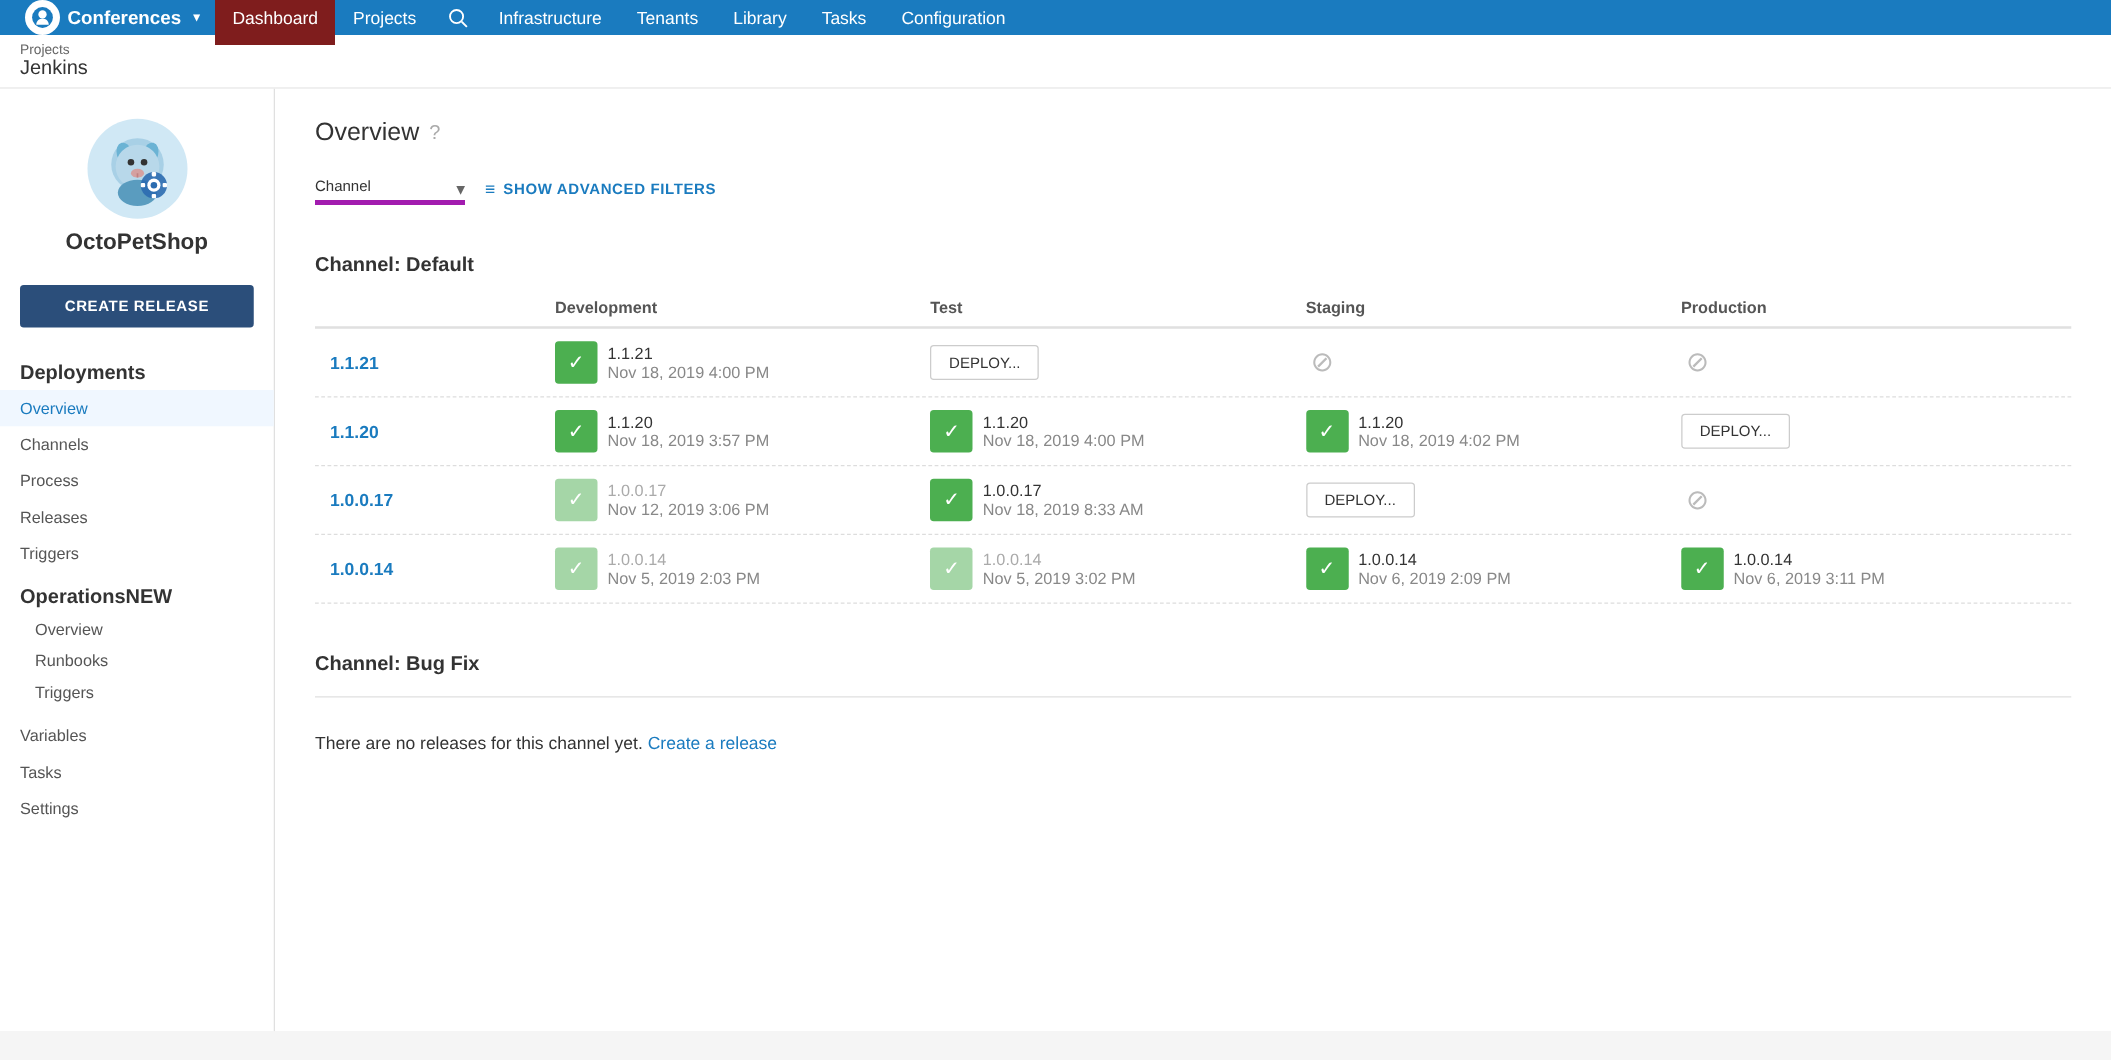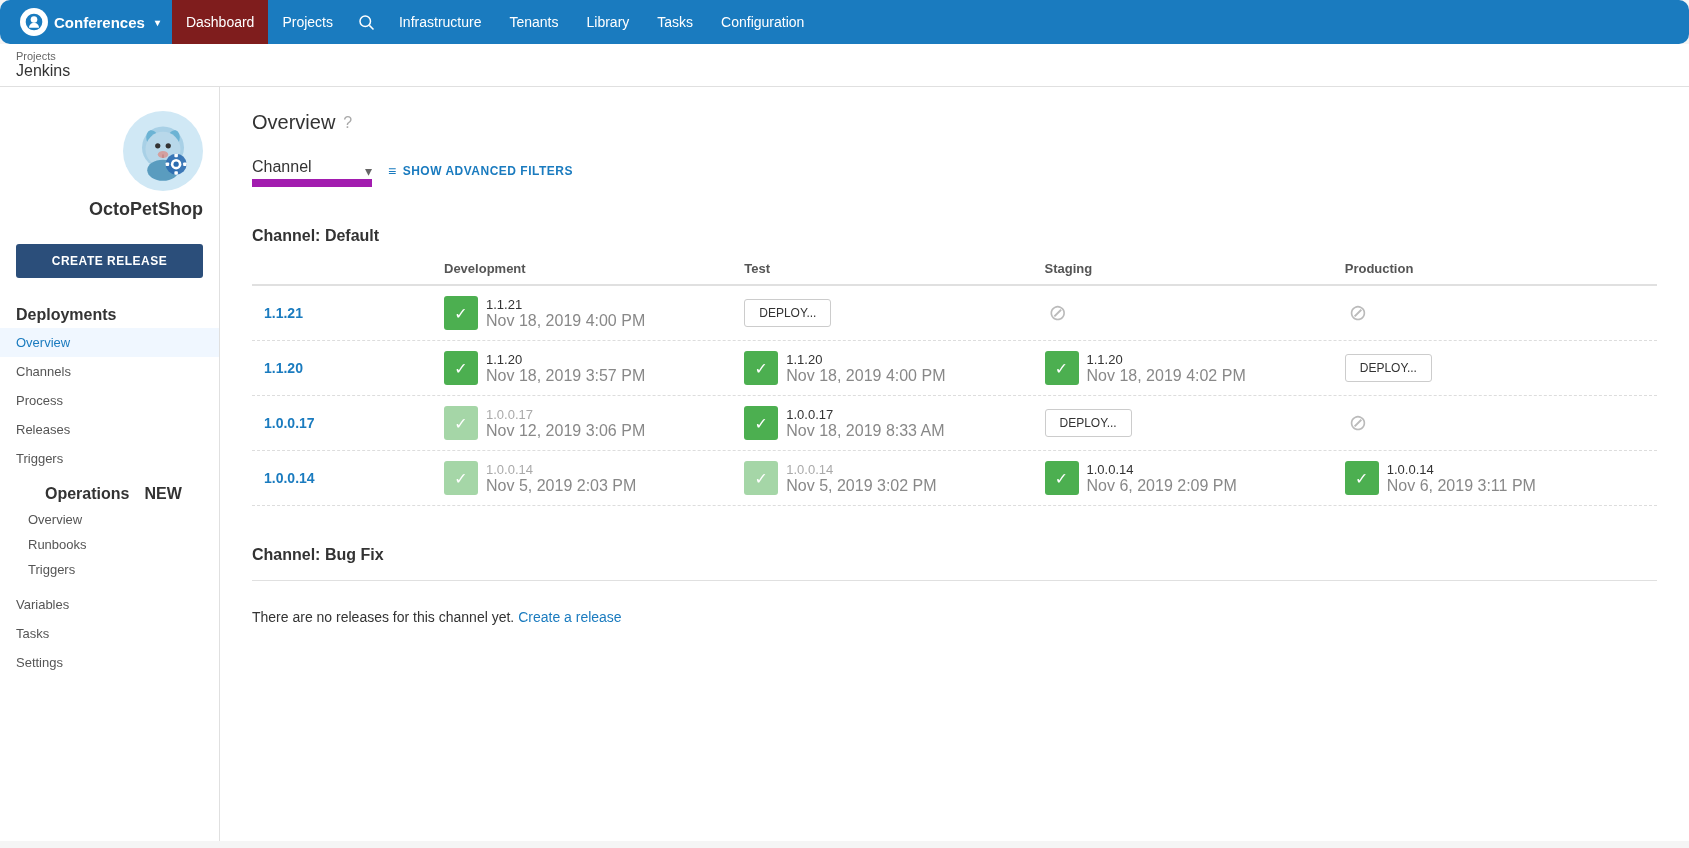--- a/index.html
+++ b/index.html
@@ -3,24 +3,23 @@
   <meta charset="utf-8">
   <style>
     * { margin: 0; padding: 0; box-sizing: border-box; }
     body { font-family: -apple-system, BlinkMacSystemFont, 'Segoe UI', Arial, sans-serif; font-size: 14px; background: #f5f5f5; color: #333; }
 
     
     .top-nav {
       background: #1a7bbf;
       display: flex;
       align-items: center;
-      height: 44px;
+      height: 28px;
       padding: 0 8px;
       gap: 0;
-      border-radius: 10px;
     }
     .nav-brand {
       display: flex;
       align-items: center;
       gap: 6px;
       color: white;
       font-weight: 600;
       font-size: 15px;
       padding: 0 12px;
       cursor: pointer;
@@ -71,21 +70,21 @@
     .sidebar {
       width: 220px;
       background: white;
       border-right: 1px solid #e0e0e0;
       padding: 16px 0;
       flex-shrink: 0;
     }
     .sidebar-logo {
       display: flex;
       flex-direction: column;
-      align-items: flex-end;
+      align-items: center;
       padding: 8px 16px 16px;
     }
     .sidebar-logo-img {
       width: 80px; height: 80px;
       border-radius: 50%;
       background: #d0e8f5;
       display: flex; align-items: center; justify-content: center;
       overflow: hidden;
     }
     .sidebar-logo-img svg { width: 70px; height: 70px; }
@@ -158,23 +157,23 @@
 
     
     .filters-row {
       display: flex;
       align-items: center;
       gap: 16px;
       margin-bottom: 24px;
     }
     .channel-select {
       border: none;
-      border-bottom: 8px solid #a21caf;
+      border-bottom: 4px solid #a21caf;
       padding: 4px 8px 4px 0;
-      font-size: 16px;
+      font-size: 12px;
       background: transparent;
       cursor: pointer;
       color: #333;
       appearance: none;
       min-width: 120px;
     }
     .channel-select-wrapper {
       position: relative;
       display: inline-flex;
       align-items: center;
@@ -226,21 +225,21 @@
       border-radius: 3px;
       display: flex; align-items: center; justify-content: center;
       font-size: 16px;
       margin-right: 8px;
       flex-shrink: 0;
     }
     .deployed-badge.faded {
       background: #a5d6a7;
     }
     .deploy-info .version { font-size: 13px; font-weight: 500; color: #333; }
-    .deploy-info .date { font-size: 16px; color: #888; }
+    .deploy-info .date { font-size: 13px; color: #888; }
 
     .deploy-btn {
       background: white;
       border: 1px solid #ccc;
       color: #333;
       padding: 6px 14px;
       border-radius: 3px;
       font-size: 12px;
       cursor: pointer;
     }
@@ -357,21 +356,21 @@
     </div>
     <button class="create-release-btn">CREATE RELEASE</button>
 
     <div class="sidebar-section-label">Deployments</div>
     <div class="sidebar-item active">Overview</div>
     <div class="sidebar-item">Channels</div>
     <div class="sidebar-item">Process</div>
     <div class="sidebar-item">Releases</div>
     <div class="sidebar-item">Triggers</div>
 
-    <div class="sidebar-section-label" style="display:flex;align-items:center;gap:15px;margin-left:29px;">
+    <div class="sidebar-section-label" style="display:flex;align-items:center;gap:0;">
       <span>Operations</span>
       <span class="new-badge">NEW</span>
     </div>
     <div class="sidebar-sub-item">Overview</div>
     <div class="sidebar-sub-item">Runbooks</div>
     <div class="sidebar-sub-item">Triggers</div>
 
     <div style="height:8px;"></div>
     <div class="sidebar-item">Variables</div>
     <div class="sidebar-item">Tasks</div>

